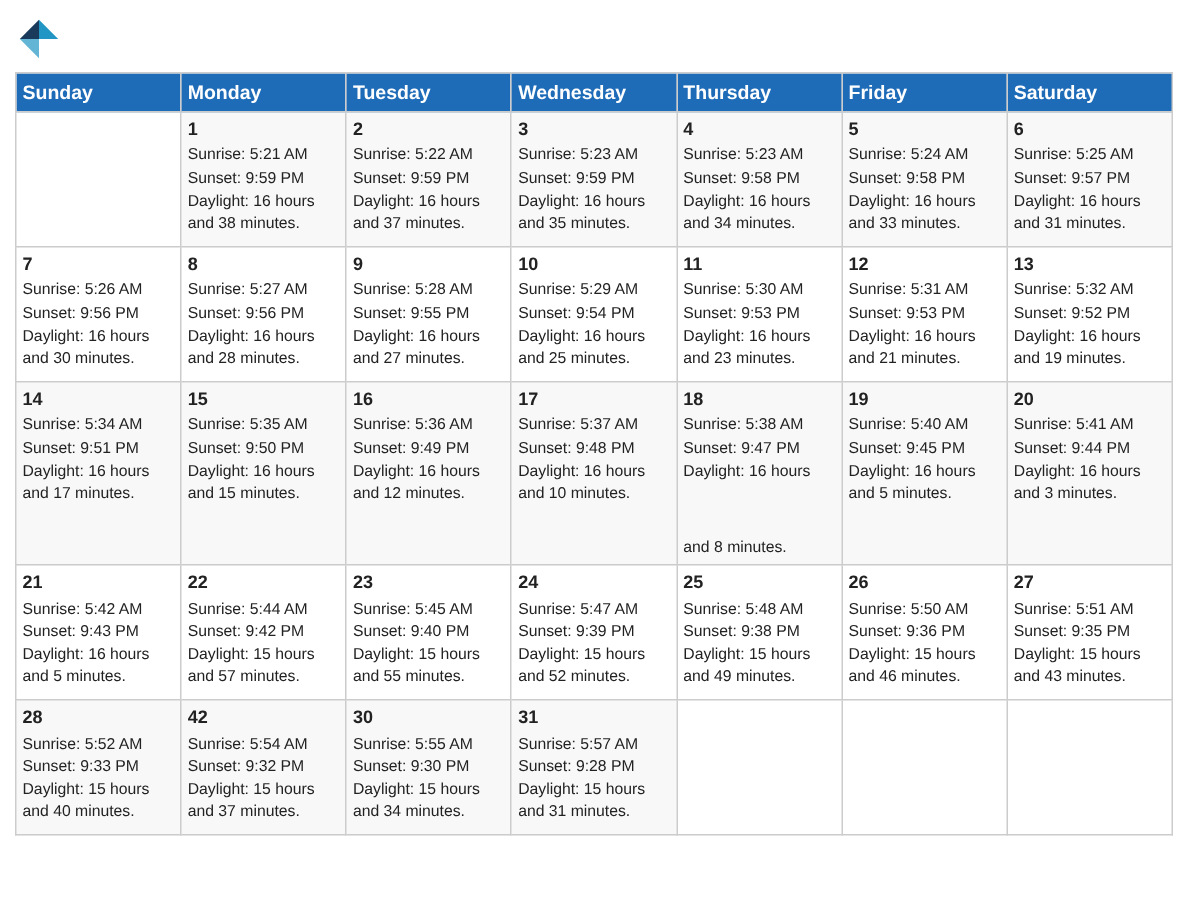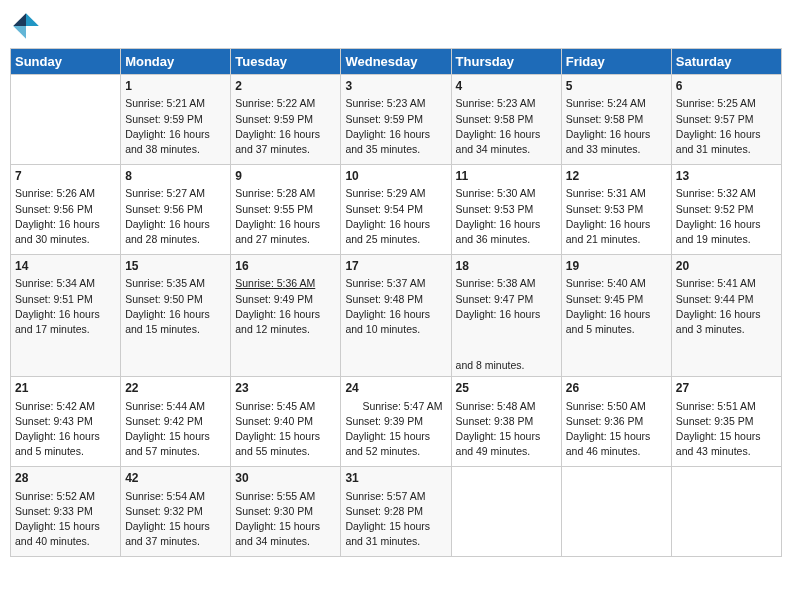--- a/index.html
+++ b/index.html
@@ -193,21 +193,21 @@
           <span style="display: block;">Sunrise: 5:29 AM</span>
           <span style="display: block;">Sunset: 9:54 PM</span>
           <span style="display: block;">Daylight: 16 hours</span>
           <span style="display: block;">and 25 minutes.</span>
         </td>
         <td>
           <span class="day-num">11</span>
           <span style="display: block;">Sunrise: 5:30 AM</span>
           <span style="display: block;">Sunset: 9:53 PM</span>
           <span style="display: block;">Daylight: 16 hours</span>
-          <span style="display: block;">and 36 minutes.</span>
+          <span style="display: block;">and 23 minutes.</span>
         </td>
         <td>
           <span class="day-num">12</span>
           <span style="display: block;">Sunrise: 5:31 AM</span>
           <span style="display: block;">Sunset: 9:53 PM</span>
           <span style="display: block;">Daylight: 16 hours</span>
           <span style="display: block;">and 21 minutes.</span>
         </td>
         <td>
           <span class="day-num">13</span>
@@ -227,21 +227,21 @@
         </td>
         <td>
           <span class="day-num">15</span>
           <span style="display: block;">Sunrise: 5:35 AM</span>
           <span style="display: block;">Sunset: 9:50 PM</span>
           <span style="display: block;">Daylight: 16 hours</span>
           <span style="display: block;">and 15 minutes.</span>
         </td>
         <td>
           <span class="day-num">16</span>
-          <span style="display: block; text-decoration: underline;">Sunrise: 5:36 AM</span>
+          <span style="display: block;">Sunrise: 5:36 AM</span>
           <span style="display: block;">Sunset: 9:49 PM</span>
           <span style="display: block;">Daylight: 16 hours</span>
           <span style="display: block;">and 12 minutes.</span>
         </td>
         <td>
           <span class="day-num">17</span>
           <span style="display: block;">Sunrise: 5:37 AM</span>
           <span style="display: block;">Sunset: 9:48 PM</span>
           <span style="display: block;">Daylight: 16 hours</span>
           <span style="display: block;">and 10 minutes.</span>
@@ -285,21 +285,21 @@
         </td>
         <td>
           <span class="day-num">23</span>
           <span style="display: block;">Sunrise: 5:45 AM</span>
           <span style="display: block;">Sunset: 9:40 PM</span>
           <span style="display: block;">Daylight: 15 hours</span>
           <span style="display: block;">and 55 minutes.</span>
         </td>
         <td>
           <span class="day-num">24</span>
-          <span style="display: block; margin-left: 17px;">Sunrise: 5:47 AM</span>
+          <span style="display: block;">Sunrise: 5:47 AM</span>
           <span style="display: block;">Sunset: 9:39 PM</span>
           <span style="display: block;">Daylight: 15 hours</span>
           <span style="display: block;">and 52 minutes.</span>
         </td>
         <td>
           <span class="day-num">25</span>
           <span style="display: block;">Sunrise: 5:48 AM</span>
           <span style="display: block;">Sunset: 9:38 PM</span>
           <span style="display: block;">Daylight: 15 hours</span>
           <span style="display: block;">and 49 minutes.</span>

